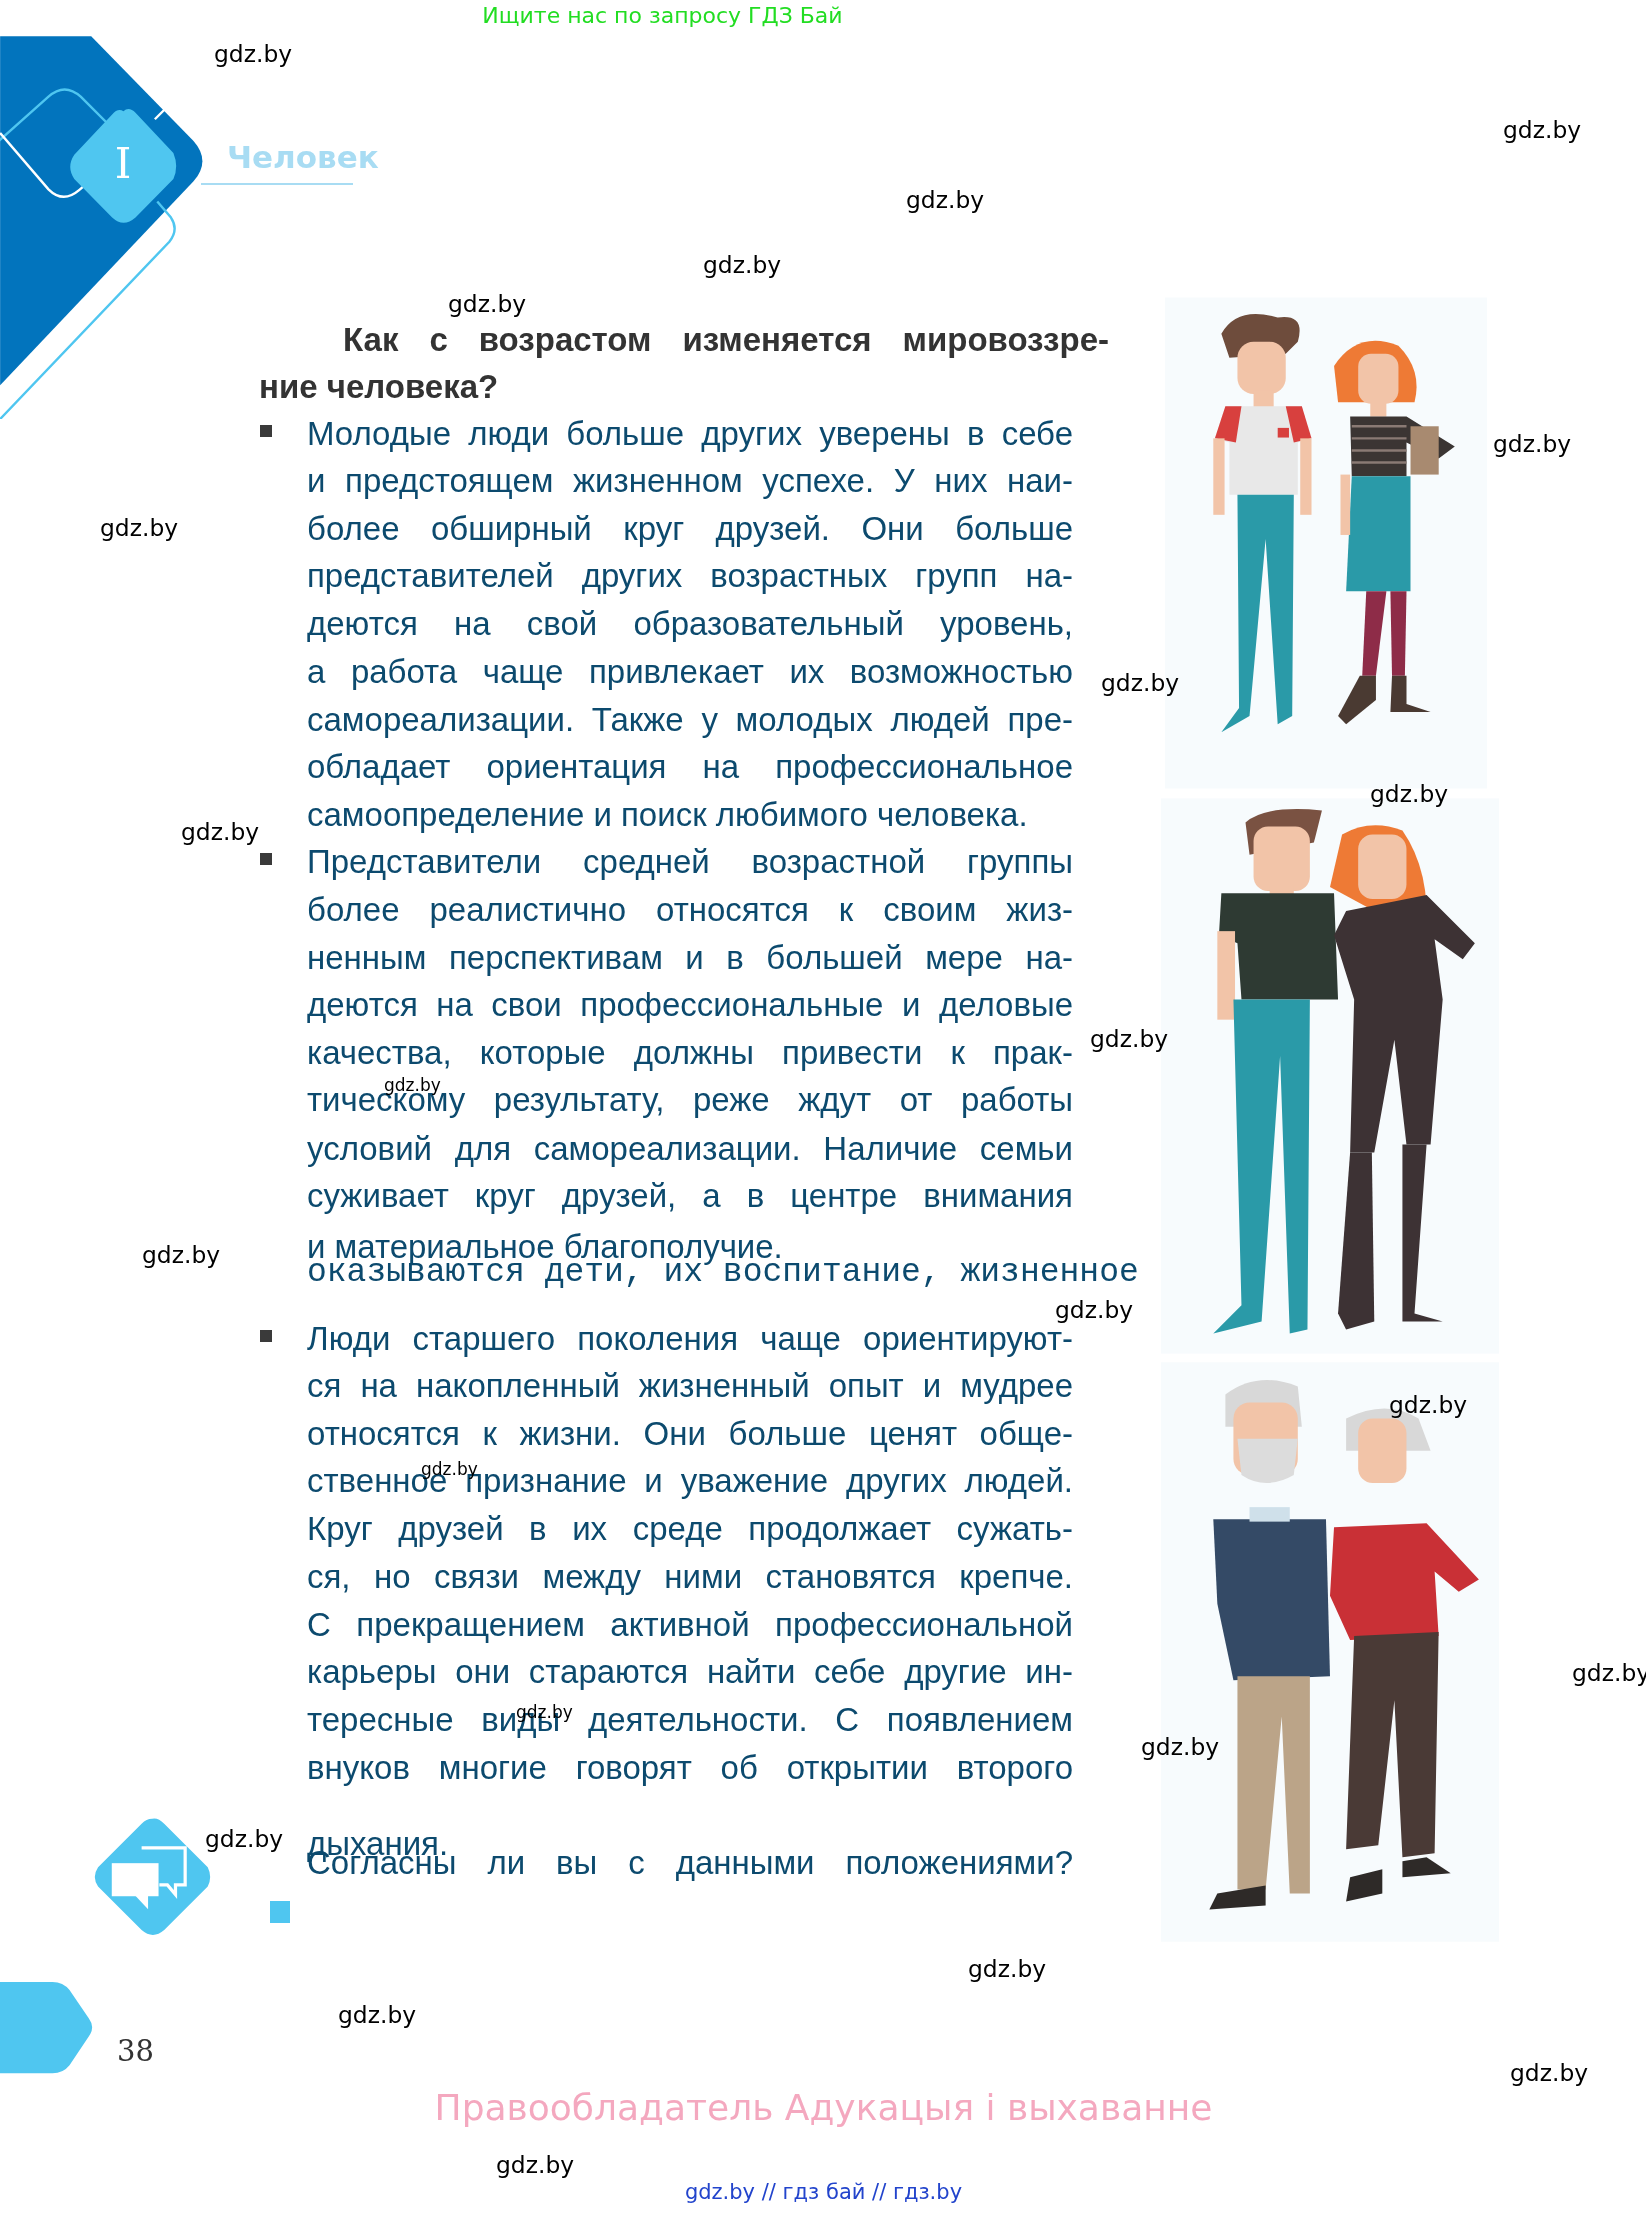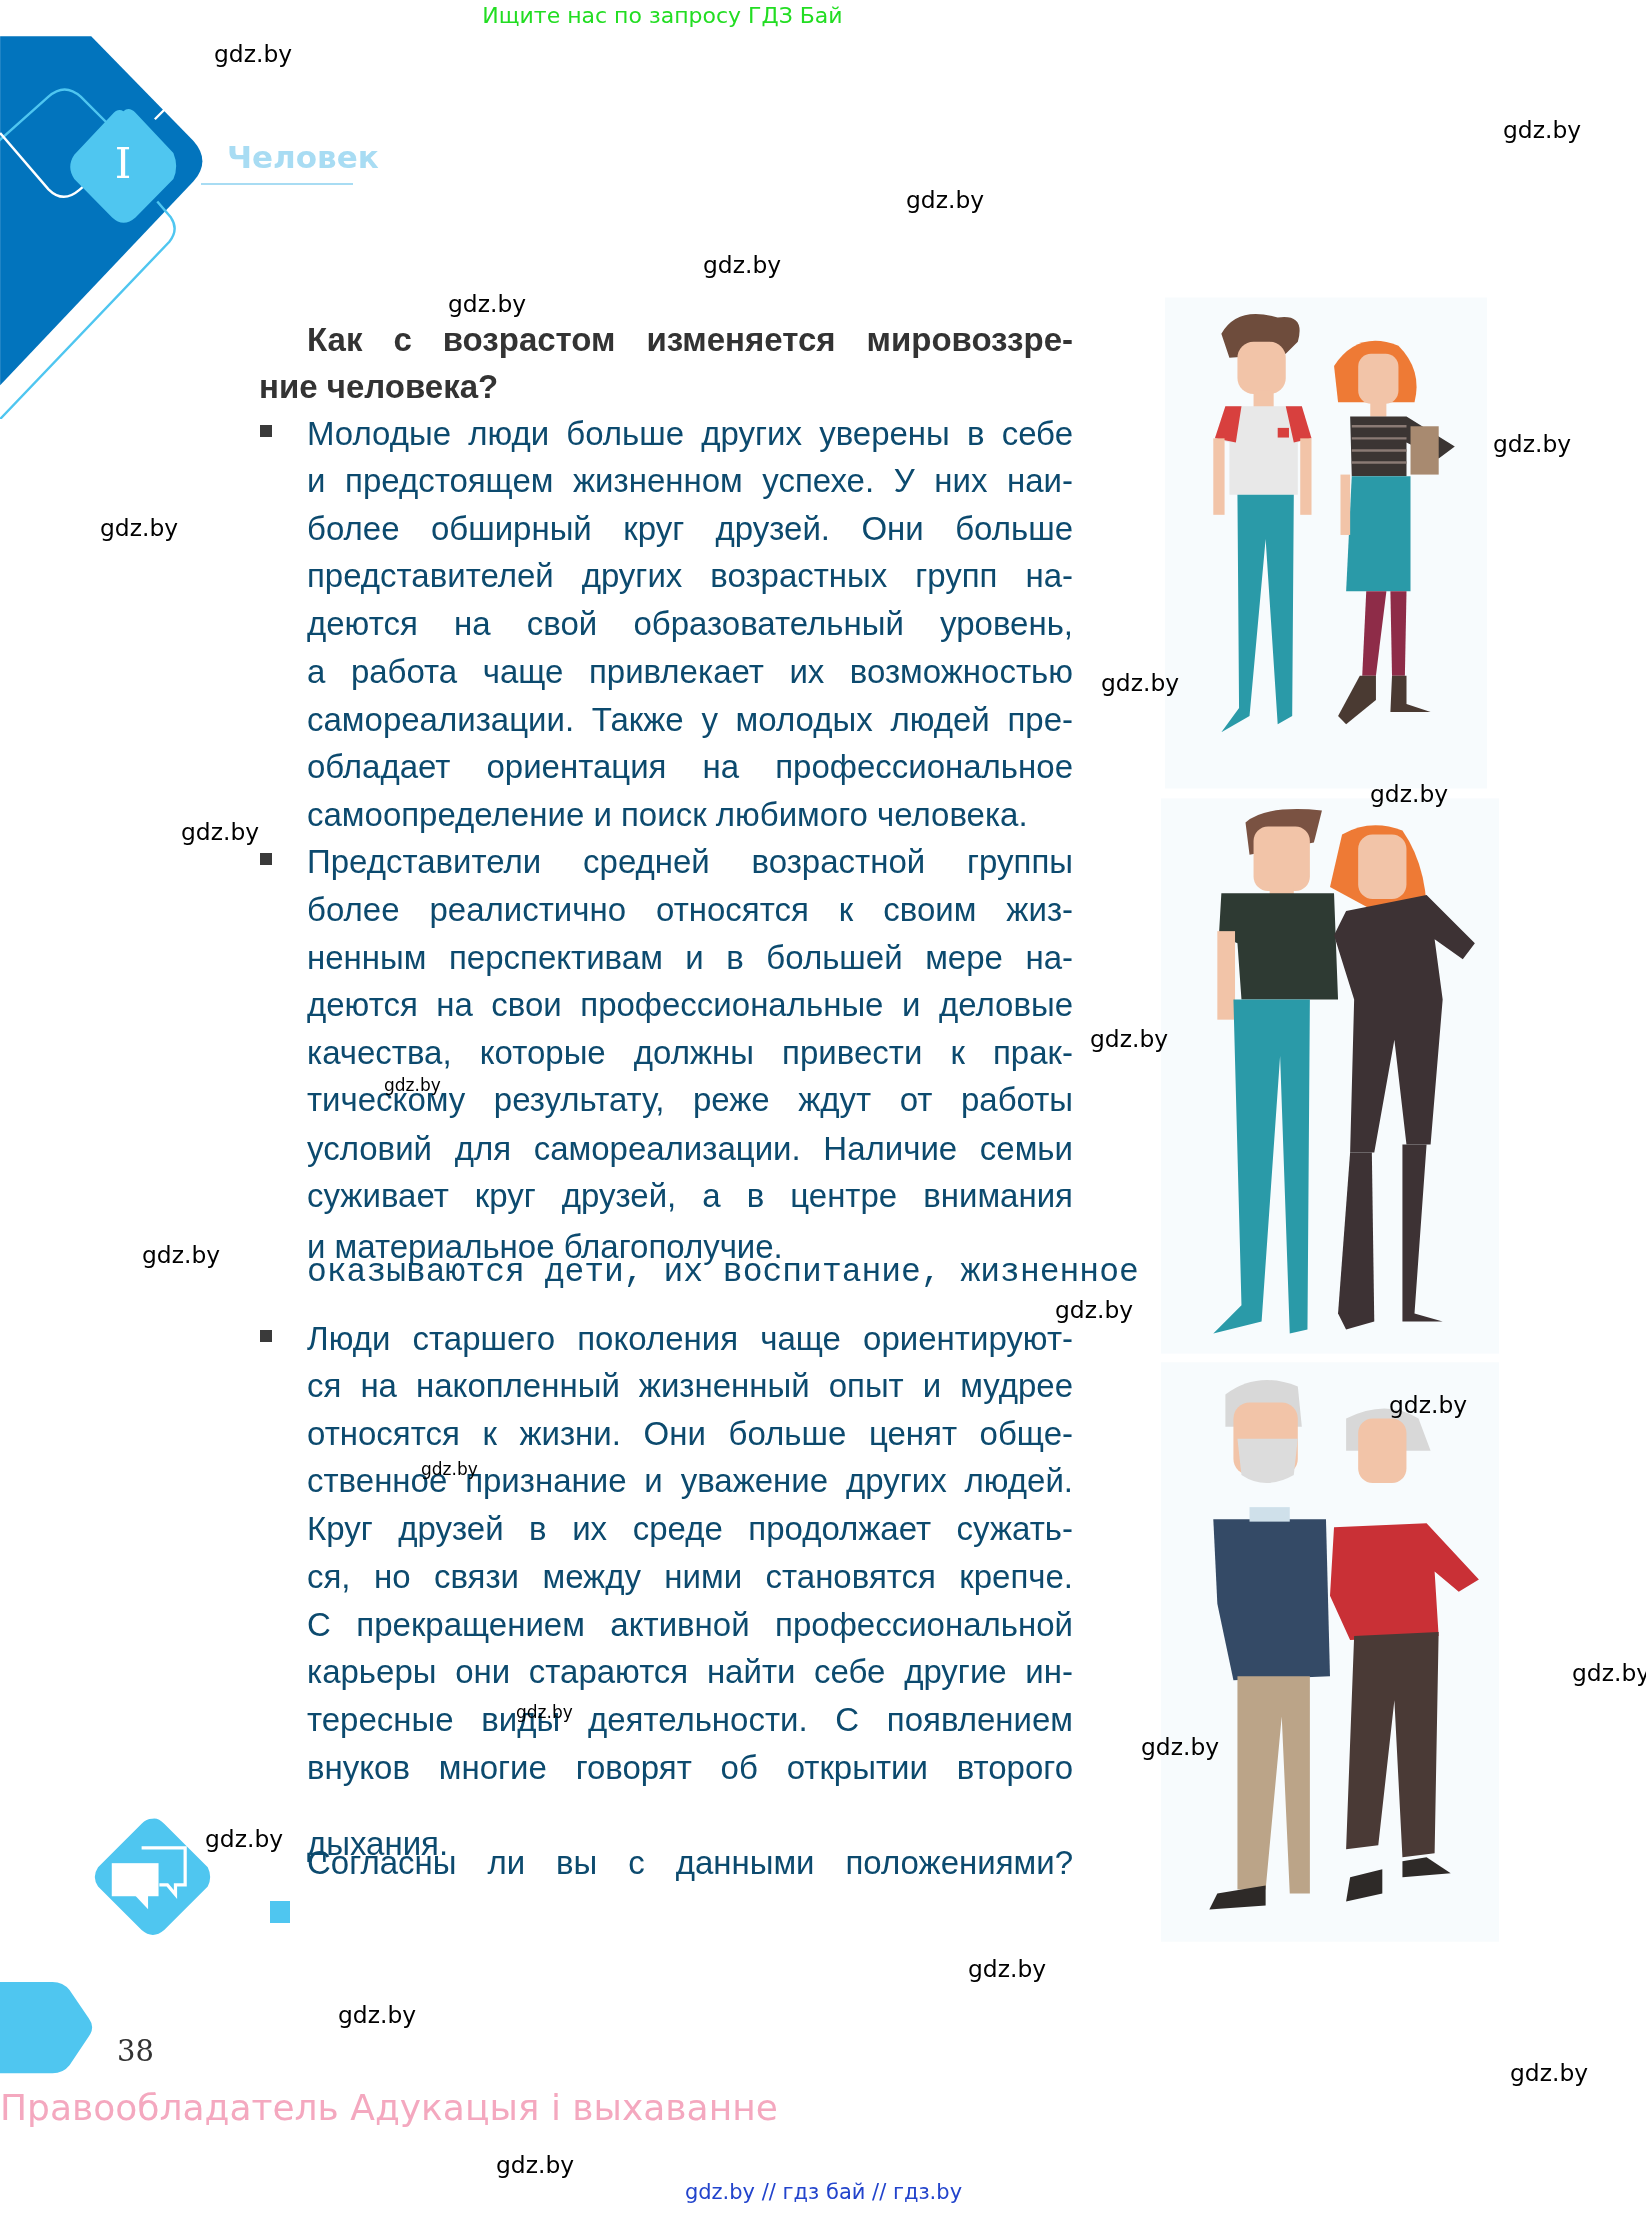--- a/index.html
+++ b/index.html
@@ -11,21 +11,21 @@
   #chapter-rule { left: 201px; top: 183px; width: 152px; height: 1.6px; background: #a8dcf3; }
   .line { position: absolute; left: 307px; width: 766px; font-size: 33px; color: #0c4a6e; white-space: nowrap; line-height: 1; font-family: "Liberation Sans", sans-serif; transform-origin: left center; }
   .justify { text-align: justify; text-align-last: justify; }
   .heading { font-weight: bold; color: #333333; }
   .bullet { position: absolute; left: 260px; width: 12px; height: 12px; background: #3a3a3a; }
   .wm { position: absolute; color: #000000; font-size: 23.4px; font-family: "DejaVu Sans", sans-serif; white-space: nowrap; line-height: 1; }
   .wm.small { font-size: 17px; }
   #end-mark { width: 19.3px; height: 22px; background: #4fc6f0; }
   #page-tab { left: 0; top: 1982px; }
   #page-number { left: 117px; top: 2037px; font-family: "DejaVu Serif", serif; font-size: 29px; color: #333; line-height: 1; }
-  #copyright { left: 0; width: 1647px; top: 2087px; text-align: left; color: #f4a8bf; font-size: 36px; font-family: "DejaVu Sans", sans-serif; }
+  #copyright { left: 0; width: 1647px; top: 2087px; text-align: center; color: #f4a8bf; font-size: 36px; font-family: "DejaVu Sans", sans-serif; }
   #footer-links { left: 0; width: 1647px; top: 2212px; transform: translateY(-100%); text-align: center; color: #2244cc; font-size: 21px; font-family: "DejaVu Sans", sans-serif; padding-bottom: 8px; }
   .illus { position: absolute; }
 </style>
 </head>
 <body>
 
 <div id="top-banner" class="abs">Ищите нас по запросу ГДЗ Бай</div>
 
 <svg id="chapter-art" class="abs" width="379" height="419" viewBox="0 0 470 520">
   <path d="M0,45 L113,45 L240,175 Q262,200 240,225 L0,478 Z" fill="#0274bd"></path>
@@ -34,21 +34,21 @@
   <path d="M195,250 L212,270 Q222,285 210,300 L0,520" fill="none" stroke="#4fc6f0" stroke-width="3"></path>
   <path d="M192,148 L210,130" stroke="#ffffff" stroke-width="3"></path>
   <g>
     <path d="M153,138 Q160,132 168,140 L215,190 Q222,207 215,222 L168,270 Q153,283 139,270 L92,222 Q82,207 92,192 L139,142 Q146,134 153,138 Z" fill="#4fc6f0"></path>
   </g>
 </svg>
 <div class="abs" style="left:107px; top:143px; width:32px; text-align:center; font-family:'DejaVu Serif', serif; font-size:42px; color:#ffffff; line-height:1;">I</div>
 <div id="chapter-title" class="abs">Человек</div>
 <div id="chapter-rule" class="abs"></div>
 
-<div class="line heading justify" style="top:323px;">Как с возрастом изменяется мировоззре-</div>
+<div class="line heading justify" style="top:323px;margin-left:36px;">Как с возрастом изменяется мировоззре-</div>
 <div class="line heading" style="top:370px; left:259px;">ние человека?</div>
 
 <div id="body-lines">
     <div class="bullet" style="top: 425px;"></div>
     <div class="line justify" style="top: 417px;">Молодые люди больше других уверены в себе</div>
     <div class="line justify" style="top: 464px;">и предстоящем жизненном успехе. У них наи-</div>
     <div class="line justify" style="top: 512px;">более обширный круг друзей. Они больше</div>
     <div class="line justify" style="top: 559px;">представителей других возрастных групп на-</div>
     <div class="line justify" style="top: 607px;">деются на свой образовательный уровень,</div>
     <div class="line justify" style="top: 655px;">а работа чаще привлекает их возможностью</div>

